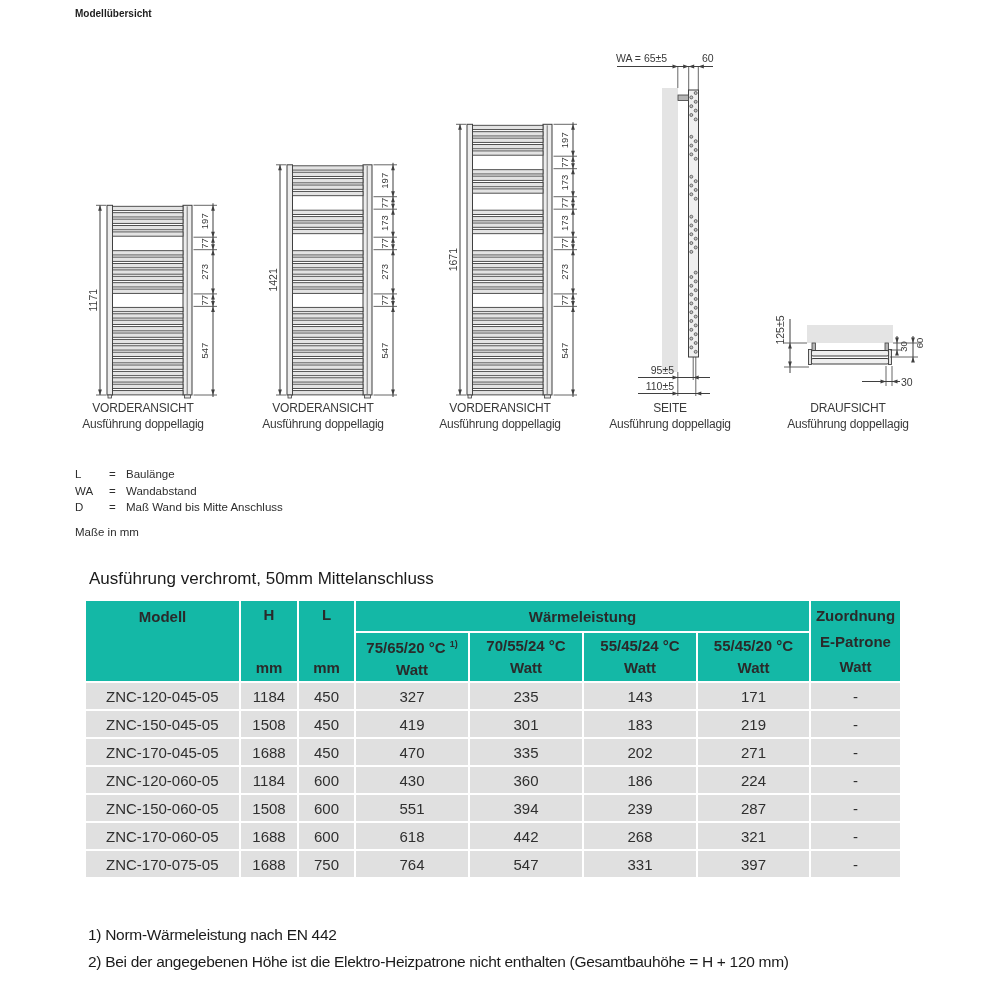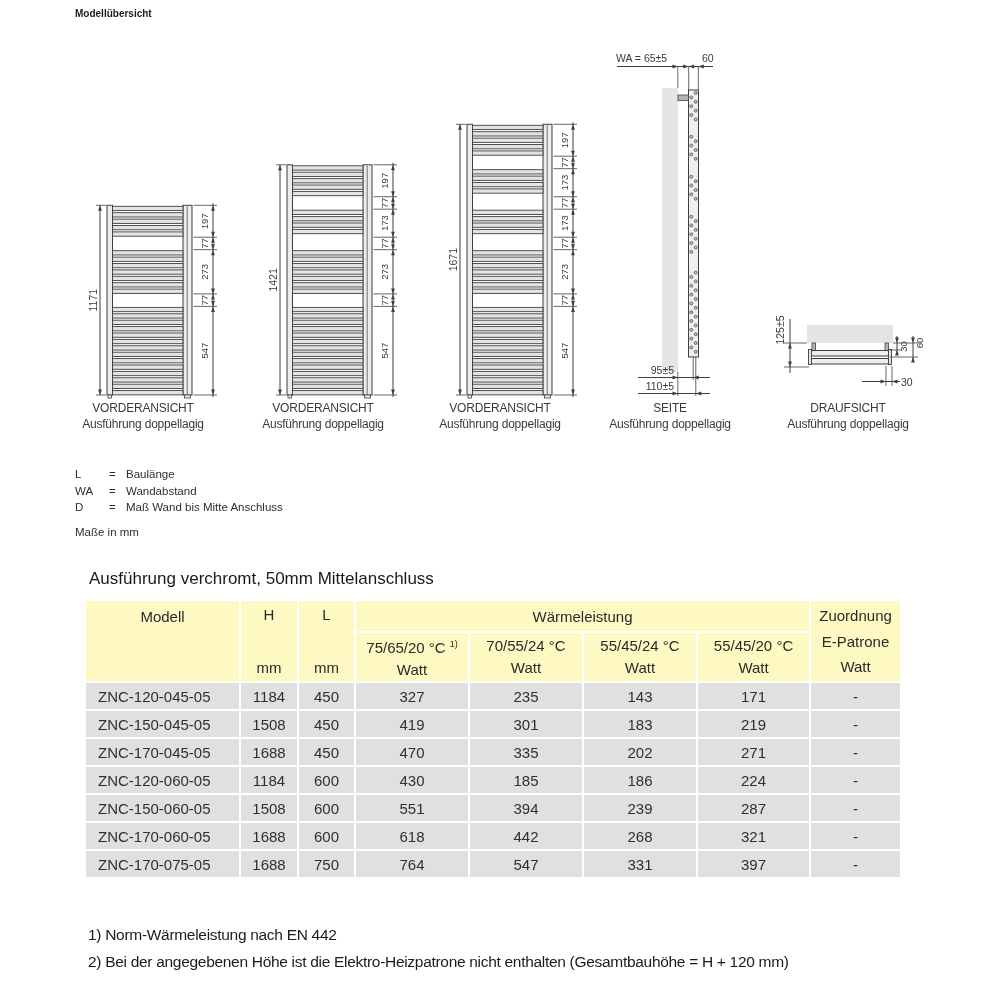--- a/index.html
+++ b/index.html
@@ -18,31 +18,31 @@
   .legend-row{ display:flex; line-height:16.5px; }
   .legend-key{ width:34px; }
   .legend-eq{ width:17px; }
   .units-note{ position:absolute; left:75px; top:526px; font-size:11.5px; color:#2e2e2e; }
 
   .table-title{ position:absolute; left:89px; top:569px; font-size:17px; color:#1a1a1a; }
 
   .table-wrap{ position:absolute; left:84px; top:599px; }
   table.spec-table{ border-collapse:separate; border-spacing:2px; table-layout:fixed; width:818px; }
   .spec-table th, .spec-table td{ margin:0; padding:0; }
-  .spec-table thead th{ background:#fef9c3; font-weight:normal; font-size:15px; color:#2a2a2a; text-align:center;margin-top:23px; }
+  .spec-table thead th{ background:#14b8a6; font-weight:bold; font-size:15px; color:#2a2a2a; text-align:center;margin-top:23px; }
   .spec-table thead th.h-row1{ height:30px; }
   .c-model{ vertical-align:top; }
   .c-model .mtxt{ display:block; padding-top:7px; text-align:center; }
   .vwrap{ display:flex; flex-direction:column; justify-content:space-between; height:70px; padding:5px 0; }
   .vwrap3{ display:flex; flex-direction:column; justify-content:space-between; height:68px; padding:6px 0; }
   .c-temp{ height:46px; font-size:14.5px; }
   .c-temp .tline{ line-height:22px; }
   .c-temp sup{ font-size:9px; margin-left:4px; }
   .spec-table tbody td{ background:#e0e0e0; font-size:15px; color:#2f2f2f; text-align:center; height:26px; }
-  .spec-table tbody td.cell-model{ text-align:left; padding-left:12px; }
+  .spec-table tbody td.cell-model{ text-align:left; padding-left:20px; }
 
   .footnotes{ position:absolute; left:88px; top:921px; font-size:15.5px; letter-spacing:-0.3px; color:#1b1b1b; }
   .footnotes .fn{ line-height:27px; }
 </style>
 </head>
 <body>
 
 <div class="page">
 
   <div class="doc-title">Modellübersicht</div>
@@ -502,21 +502,21 @@
             <td>335</td>
             <td>202</td>
             <td>271</td>
             <td>-</td>
           </tr>
           <tr>
             <td class="cell-model">ZNC-120-060-05</td>
             <td>1184</td>
             <td>600</td>
             <td>430</td>
-            <td>185</td>
+            <td>360</td>
             <td>186</td>
             <td>224</td>
             <td>-</td>
           </tr>
           <tr>
             <td class="cell-model">ZNC-150-060-05</td>
             <td>1508</td>
             <td>600</td>
             <td>551</td>
             <td>394</td>

